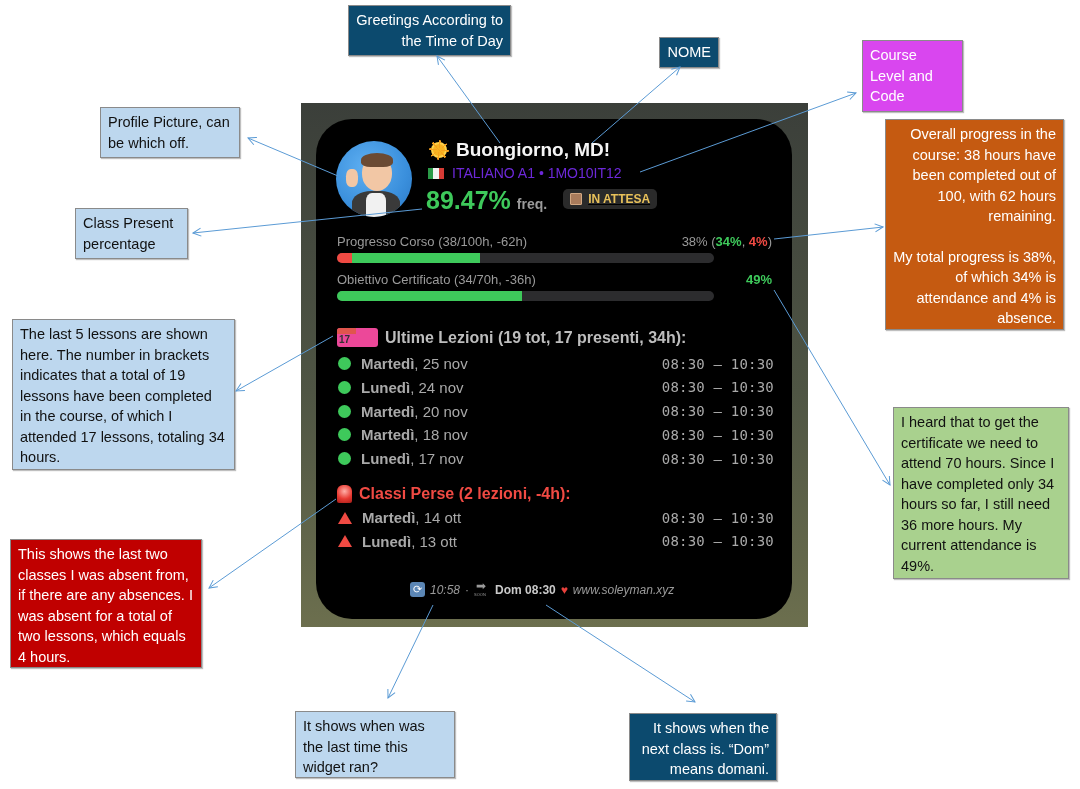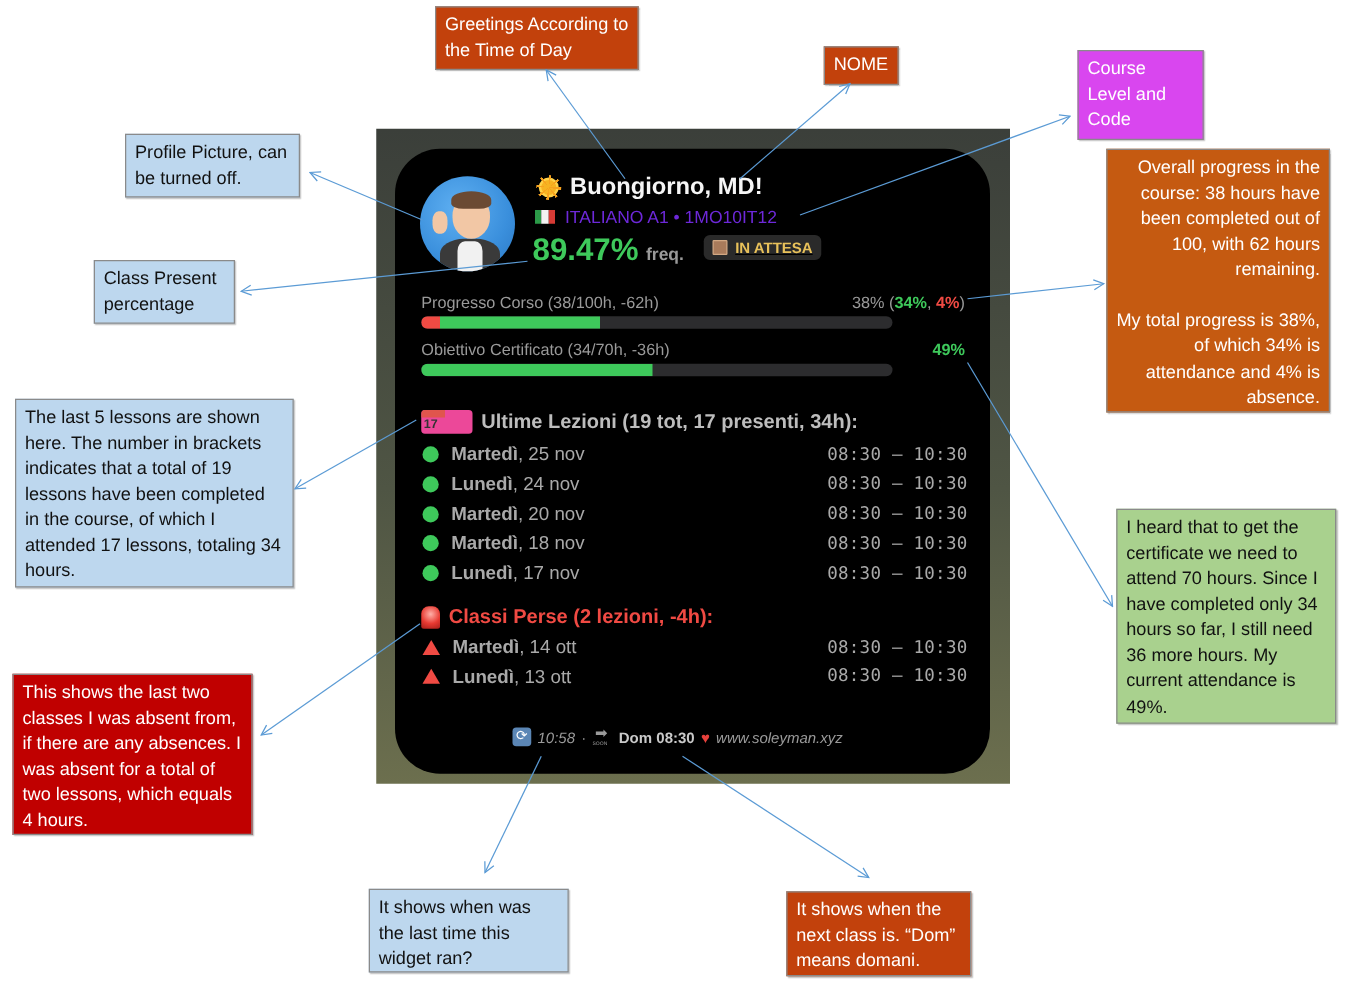--- a/index.html
+++ b/index.html
@@ -9,21 +9,21 @@
   
   .note {
     position: absolute;
     font-family: "Liberation Sans", sans-serif;
     font-size: 14.5px;
     line-height: 20.5px;
     padding: 4px 7px;
     border: 1px solid #8a8a8a;
     box-shadow: 1px 1px 1px rgba(0,0,0,0.25);
   }
-  .note.dark { background: #c2410c; color: #ffffff; }
+  .note.dark { background: #0c4a6e; color: #ffffff; text-align: right; }
   .note.grey { background: #d946ef; color: #ffffff; }
   .note.blue { background: #bdd7ee; color: #111; }
   .note.orange { background: #c55a11; color: #ffffff; }
   .note.green { background: #a9d18e; color: #111; }
   .note.red { background: #c00000; color: #ffffff; }
   .note p + p { margin-top: 20px; }
 
   svg.arrows { position: absolute; left: 0; top: 0; width: 1080px; height: 789px; pointer-events: none; z-index: 5; }
 
   
@@ -93,21 +93,21 @@
   .footer .it { font-style: italic; }
   .footer .next { font-weight: bold; color: #c9c9c9; }
   .heart { color: #e8413c; font-size: 12px; }
 </style>
 </head>
 <body>
 
 <div class="note dark" style="left:348px;top:5px;width:163px;">Greetings According to the Time of Day</div>
 <div class="note dark" style="left:659px;top:37px;width:60px;">NOME</div>
 <div class="note grey" style="left:862px;top:40px;width:101px;">Course Level and Code</div>
-<div class="note blue" style="left:100px;top:107px;width:140px;">Profile Picture, can be turned off.</div>
+<div class="note blue" style="left:100px;top:107px;width:140px;">Profile Picture, can be which off.</div>
 <div class="note blue" style="left:75px;top:208px;width:113px;">Class Present percentage</div>
 <div class="note orange" style="left:885px;top:119px;width:179px;height:211px;text-align:right;">
   <p>Overall progress in the course: 38 hours have been completed out of 100, with 62 hours remaining.</p>
   <p>My total progress is 38%, of which 34% is attendance and 4% is absence.</p>
 </div>
 <div class="note blue" style="left:12px;top:319px;width:223px;height:151px;">The last 5 lessons are shown here. The number in brackets indicates that a total of 19 lessons have been completed in the course, of which I attended 17 lessons, totaling 34 hours.</div>
 <div class="note green" style="left:893px;top:407px;width:176px;height:172px;">I heard that to get the certificate we need to attend 70 hours. Since I have completed only 34 hours so far, I still need 36 more hours. My current attendance is 49%.</div>
 <div class="note red" style="left:10px;top:539px;width:192px;height:129px;">This shows the last two classes I was absent from, if there are any absences. I was absent for a total of two lessons, which equals 4 hours.</div>
 <div class="note blue" style="left:295px;top:711px;width:160px;height:67px;">It shows when was the last time this widget ran?</div>
 <div class="note dark" style="left:629px;top:713px;width:148px;height:68px;">It shows when the next class is. “Dom” means domani.</div>

